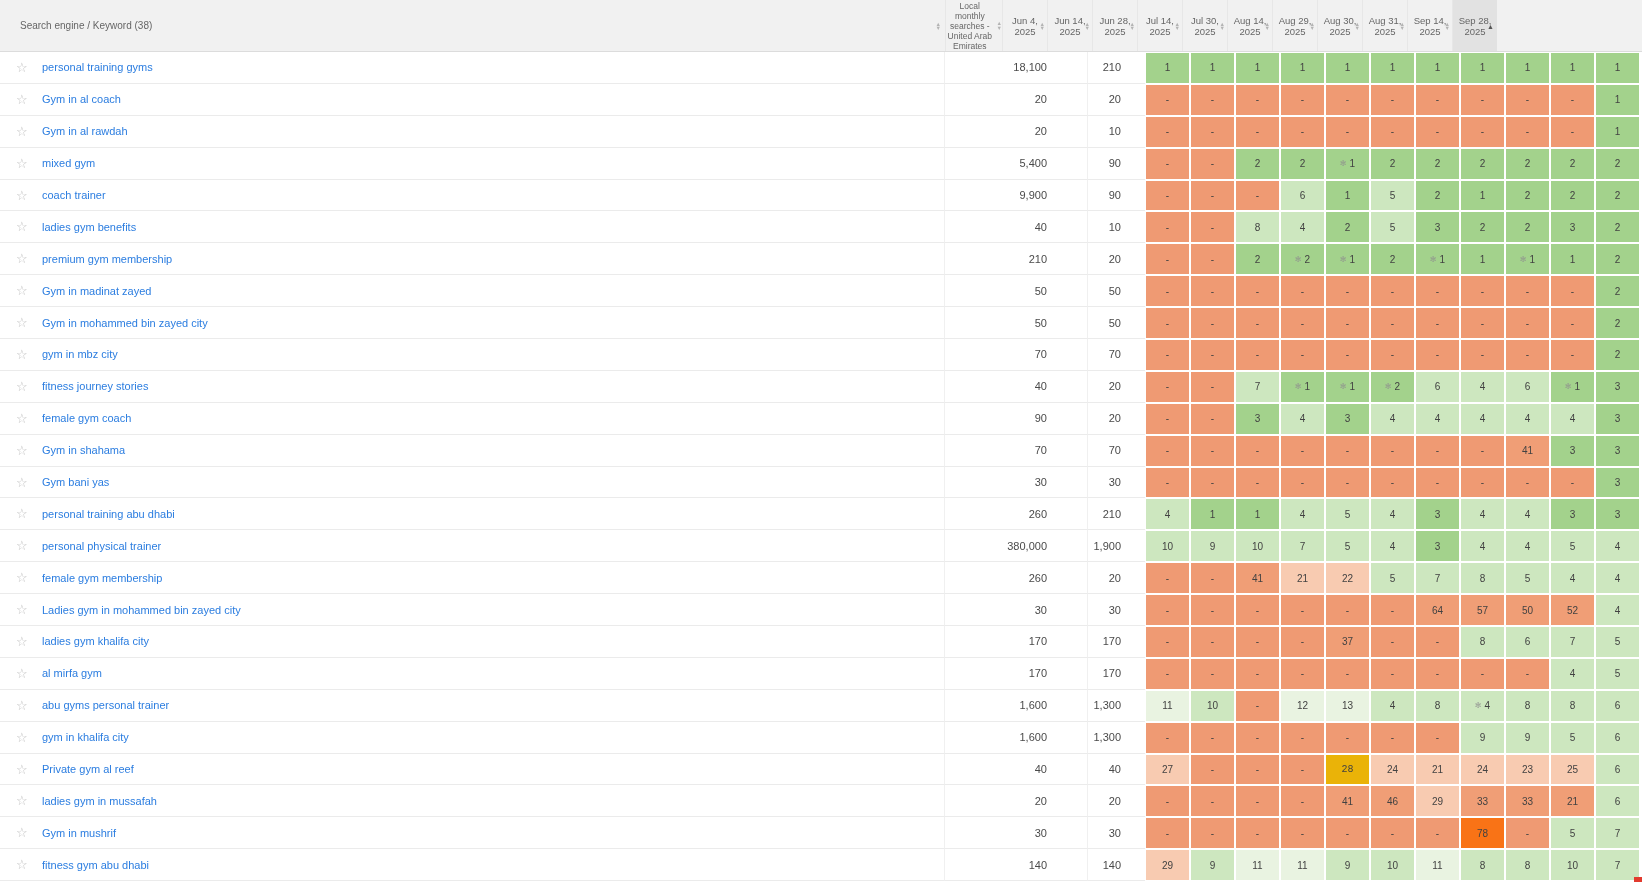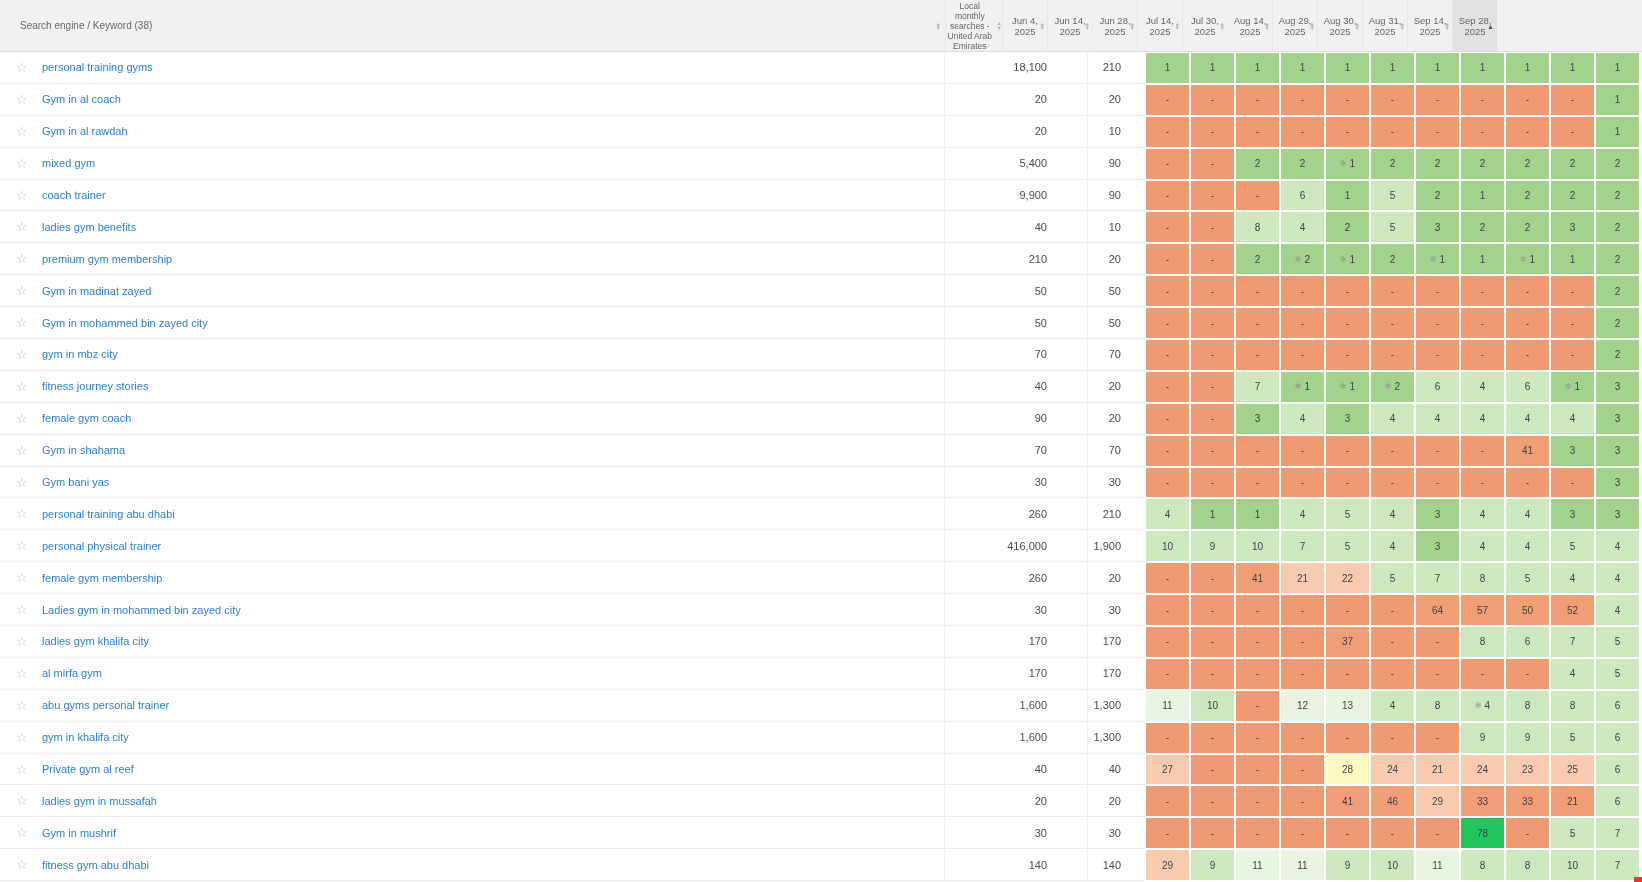--- a/index.html
+++ b/index.html
@@ -768,21 +768,21 @@
         </div>
         <div class="cell-rank" style="background: rgb(163, 210, 140);">
           <span>3</span>
         </div>
       </div>
       <div class="row">
         <div class="cell-kw">
           <span class="star">☆</span>
           <a class="kw-link">personal physical trainer</a>
         </div>
-        <div class="cell-global">416,000</div>
+        <div class="cell-global">380,000</div>
         <div class="cell-local">1,900</div>
         <div class="cell-rank" style="background: rgb(205, 231, 191);">
           <span>10</span>
         </div>
         <div class="cell-rank" style="background: rgb(205, 231, 191);">
           <span>9</span>
         </div>
         <div class="cell-rank" style="background: rgb(205, 231, 191);">
           <span>10</span>
         </div>
@@ -1070,21 +1070,21 @@
         </div>
         <div class="cell-rank" style="background: rgb(239, 154, 115);">
           <span>-</span>
         </div>
         <div class="cell-rank" style="background: rgb(239, 154, 115);">
           <span>-</span>
         </div>
         <div class="cell-rank" style="background: rgb(239, 154, 115);">
           <span>-</span>
         </div>
-        <div class="cell-rank" style="background: #fef9c3;">
+        <div class="cell-rank" style="background: #eab308; font-family: Liberation Mono, monospace;">
           <span>28</span>
         </div>
         <div class="cell-rank" style="background: rgb(248, 203, 177);">
           <span>24</span>
         </div>
         <div class="cell-rank" style="background: rgb(248, 203, 177);">
           <span>21</span>
         </div>
         <div class="cell-rank" style="background: rgb(248, 203, 177);">
           <span>24</span>
@@ -1161,21 +1161,21 @@
         </div>
         <div class="cell-rank" style="background: rgb(239, 154, 115);">
           <span>-</span>
         </div>
         <div class="cell-rank" style="background: rgb(239, 154, 115);">
           <span>-</span>
         </div>
         <div class="cell-rank" style="background: rgb(239, 154, 115);">
           <span>-</span>
         </div>
-        <div class="cell-rank" style="background: #22c55e;">
+        <div class="cell-rank" style="background: #f97316;">
           <span>78</span>
         </div>
         <div class="cell-rank" style="background: rgb(239, 154, 115);">
           <span>-</span>
         </div>
         <div class="cell-rank" style="background: rgb(205, 231, 191);">
           <span>5</span>
         </div>
         <div class="cell-rank" style="background: rgb(205, 231, 191);">
           <span>7</span>

